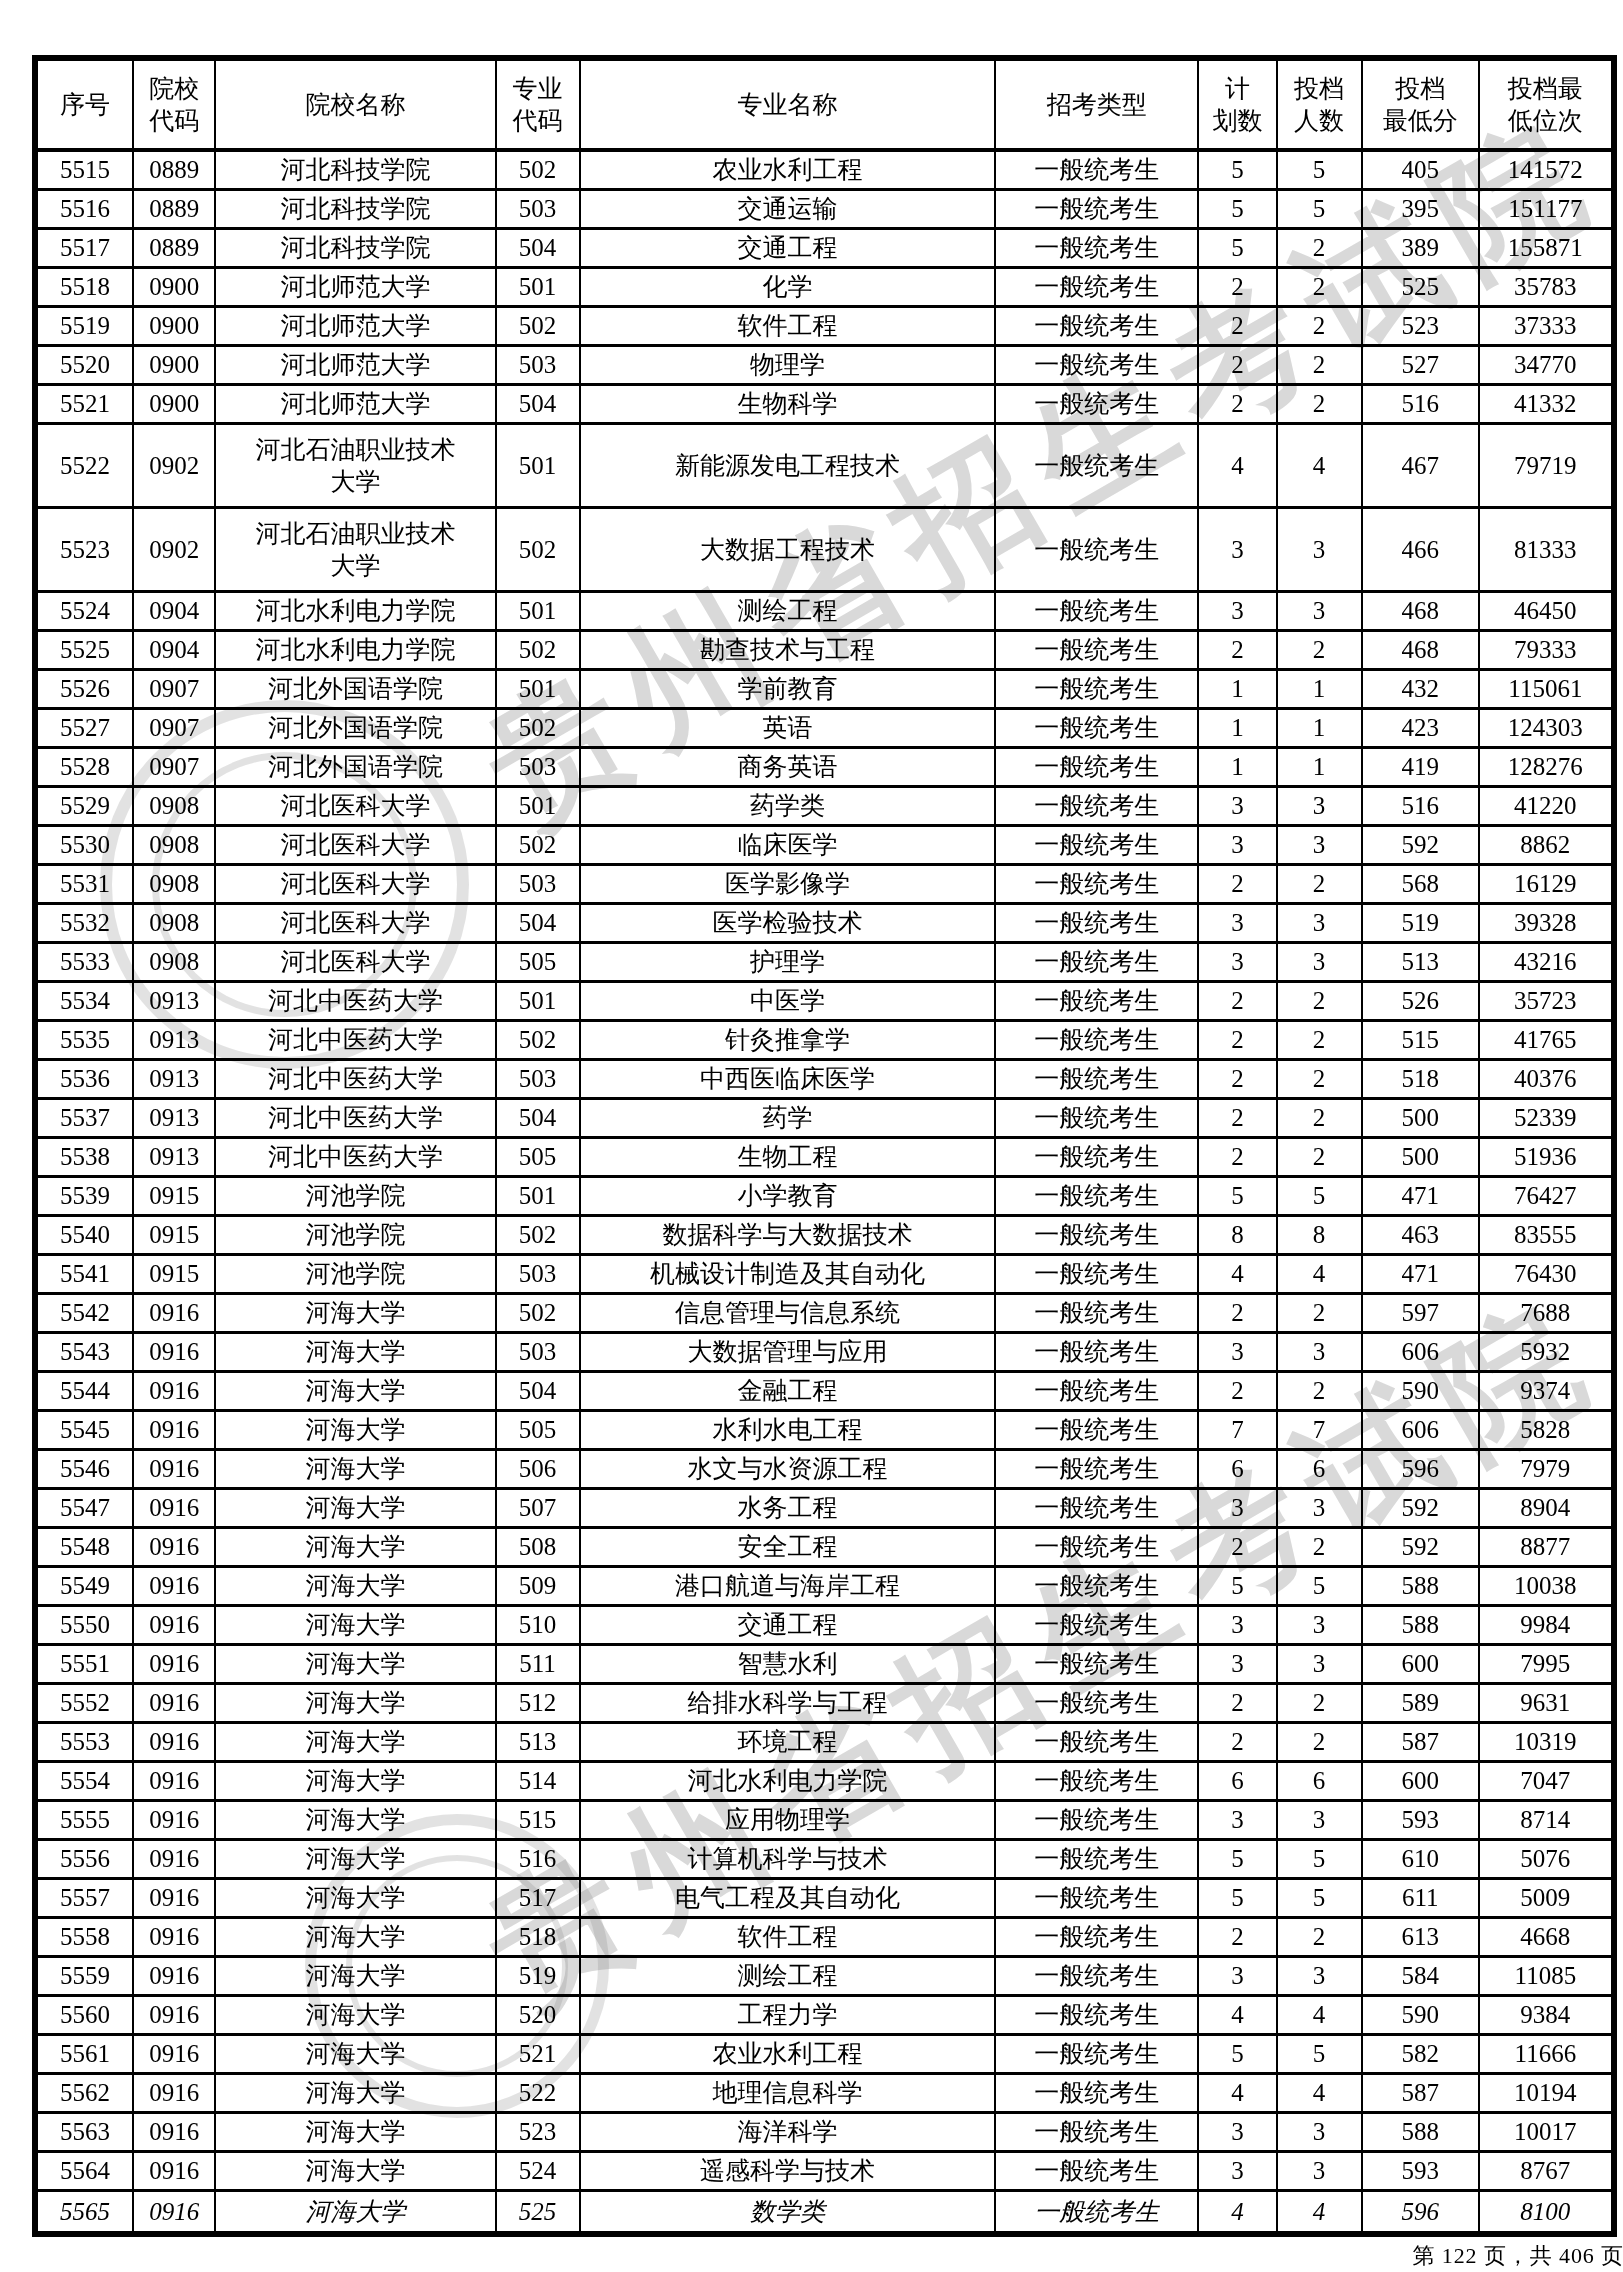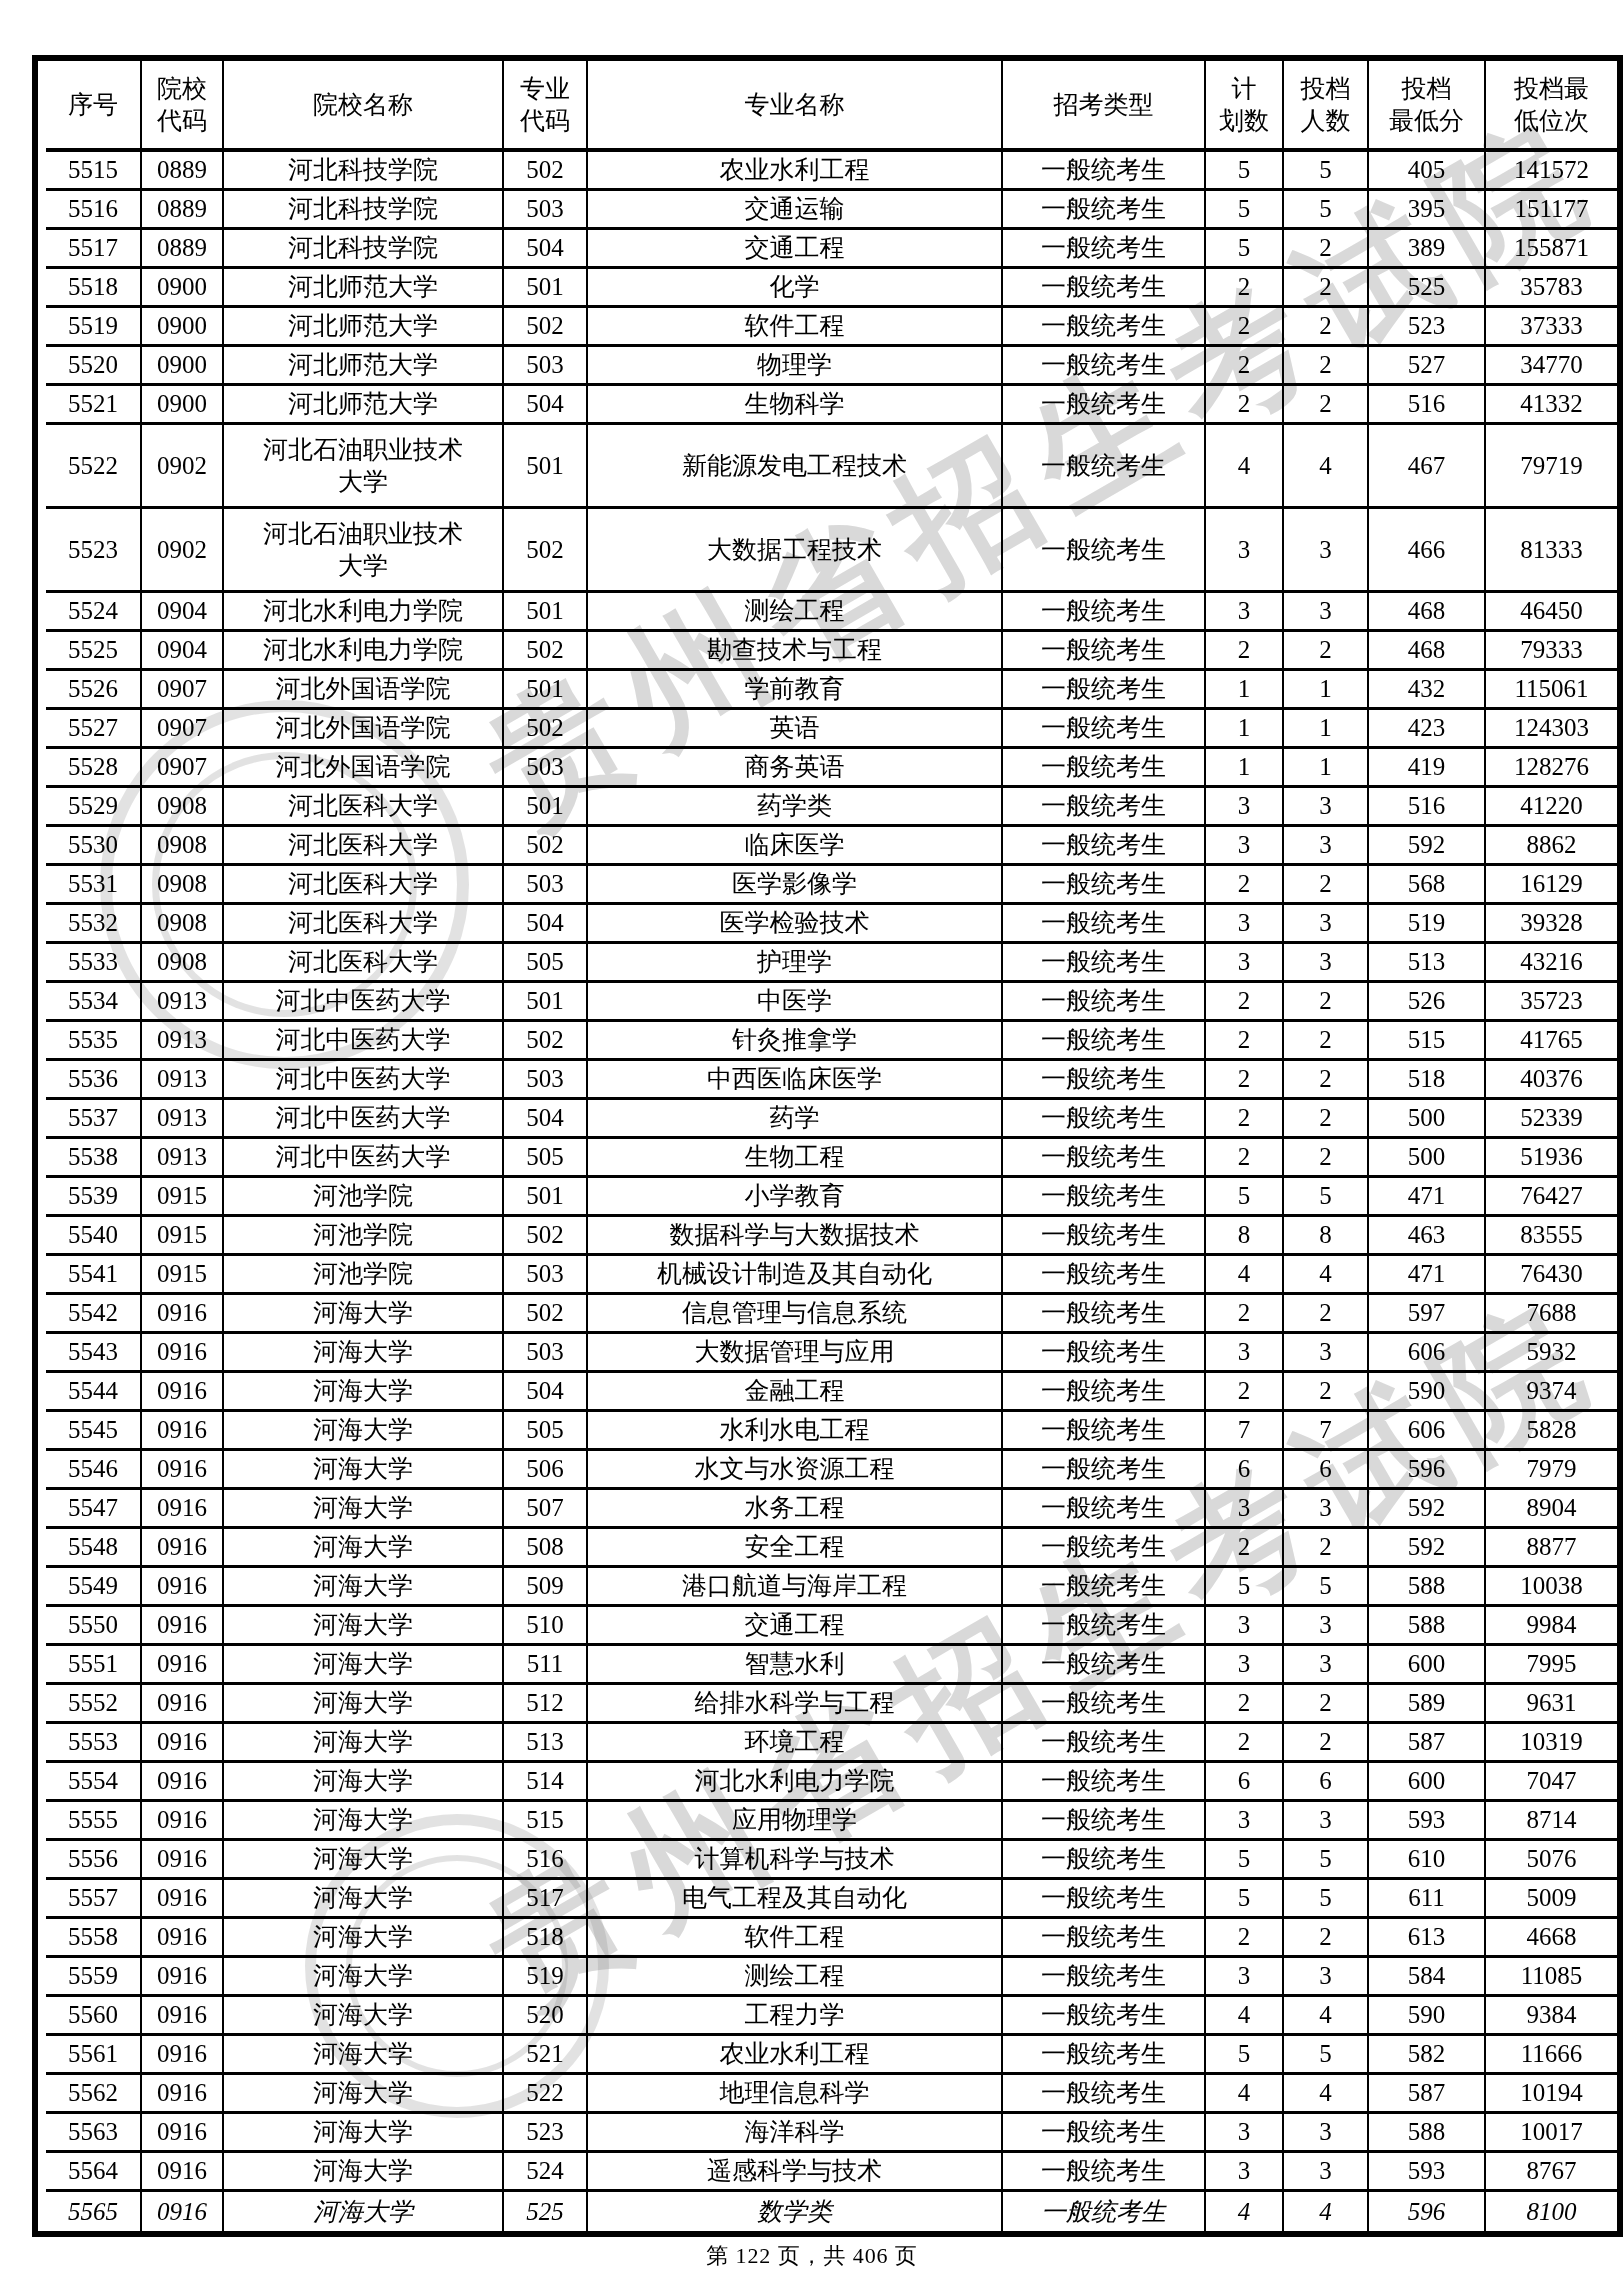--- a/index.html
+++ b/index.html
@@ -26,41 +26,41 @@
     border:7.3px solid #8f8f8f;
   }
   .wm-seal.seal-a{left:100px;top:700px;width:345px;height:345px;}
   .wm-seal.seal-b{left:305px;top:1814px;width:282px;height:282px;border-width:11px;}
   .wm-seal.seal-b::after{inset:30px;border-width:6.4px;}
   
   table.score{
     position:absolute;left:32px;top:55px;z-index:2;
     width:1585px;table-layout:fixed;
     border-collapse:separate;border-spacing:0;
-    border:6.4px solid #000;background:transparent;padding-left:8px;
+    border:6.4px solid #000;background:transparent;
   }
   col.w0{width:96px;} col.w1{width:82px;} col.w2{width:280px;}
   col.w3{width:84px;} col.w4{width:415px;} col.w5{width:203px;}
   col.w6{width:78px;} col.w7{width:85px;} col.w8{width:117px;} col.w9{width:131px;}
   th,td{
     box-sizing:border-box;text-align:center;vertical-align:middle;
     border-right:2.3px solid #000;border-bottom:3.2px solid #000;
     font-size:25px;line-height:1.25;padding:0;background:transparent;
     overflow:hidden;
   }
   th:last-child,td:last-child{border-right:none;margin-left:10px;}
   thead th{height:91px;border-bottom:4.5px solid #000;font-weight:400;white-space:pre-line;}
   tbody td{height:39px;}
   tbody tr.tall td{height:84px;}
   tbody td.col-2{padding:0 28px;margin-top:44px;}
   tbody tr:last-child td{border-bottom:none;font-style:italic;}
   
   .footer{
     position:absolute;left:0;top:2241px;width:1624px;z-index:2;
-    text-align:center;font-size:22px;letter-spacing:0.9px;
+    text-align:right;font-size:22px;letter-spacing:0.9px;
   }
 </style>
 </head>
 <body>
 
 <div class="wm-layer">
   <div class="wm-seal seal-a"></div>
   <div class="wm-text band-a">贵州省招生考试院</div>
   <div class="wm-seal seal-b"></div>
   <div class="wm-text band-b">贵州省招生考试院</div>

